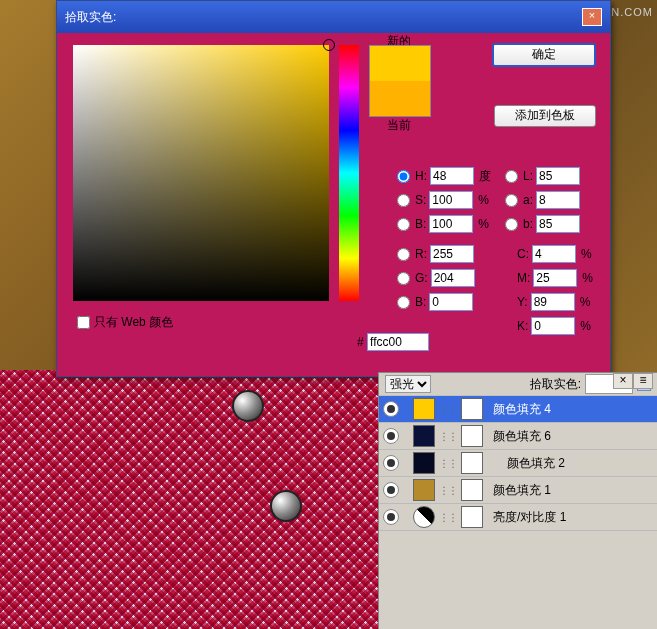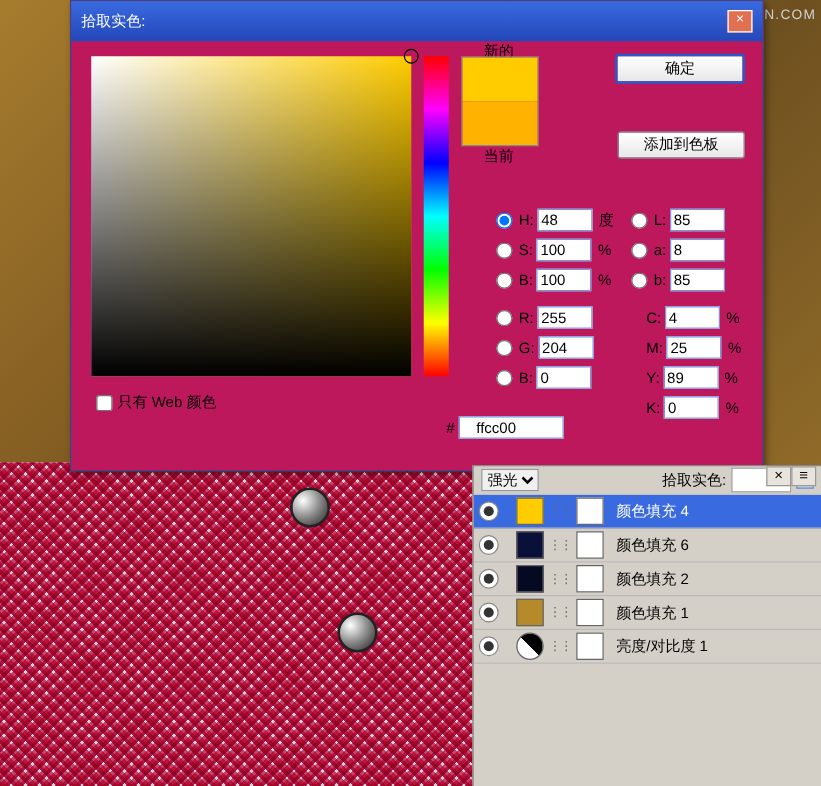--- a/index.html
+++ b/index.html
@@ -25,21 +25,21 @@
 .rbtn{position:absolute;right:14px;width:100px;height:20px;background:linear-gradient(#fff,#e8e8e8);border:1px solid #888;border-radius:3px;text-align:center;line-height:18px;cursor:pointer;font-size:12px}
 .rbtn.primary{border:2px solid #2a58c8}
 
 .fld{position:absolute;display:flex;align-items:center;gap:3px;font-size:12px}
 .fld input[type=text]{width:38px;height:16px;border:1px solid #7a96df;font-size:12px;padding:0 2px}
 .fld input[type=radio]{margin:0 2px 0 0}
 .unit{margin-left:2px}
 .webchk{position:absolute;left:16px;top:280px;font-size:12px}
 .webchk input{vertical-align:middle;margin-right:4px}
 .hexfld{position:absolute;left:300px;top:300px}
-.hexfld input{width:56px;height:16px;border:1px solid #7a96df;font-size:12px;padding:0 13px}
+.hexfld input{width:56px;height:16px;border:1px solid #7a96df;font-size:12px;padding:0 2px}
 
 .panel{position:absolute;left:378px;top:372px;width:278px;height:256px;background:#d4d0c8;border:1px solid #888;font-size:12px}
 .panel-tabs{height:20px;background:#d4d0c8;border-bottom:1px solid #999;display:flex}
 .ptab{padding:3px 8px;border:1px solid #999;background:#e8e4dc;margin-right:-1px;cursor:pointer;font-size:12px}
 .ptab.active{background:#d4d0c8;border-bottom:1px solid #d4d0c8}
 .panel-row{height:22px;display:flex;align-items:center;padding:0 6px;gap:4px;border-bottom:1px solid #c0c0c0}
 .mini-select{border:1px solid #999;height:18px;font-size:12px;background:#f0f0f0}
 .mini-input{width:42px;height:16px;border:1px solid #999;font-size:12px;text-align:right;padding-right:2px}
 .tri{width:12px;height:12px;background:#bcd4f0;border:1px solid #6a8ac8}
 .layer-list{overflow:auto;height:170px}
@@ -187,21 +187,21 @@
         <span class="dragdots">⋮⋮</span>
         <span class="mask"></span>
         <span style="margin-left:6px">颜色填充 6</span>
       </div>
       <div class="layer">
         <span class="eye"></span>
         <span style="width:6px"></span>
         <span class="sw" style="background:#050a22"></span>
         <span class="dragdots">⋮⋮</span>
         <span class="mask"></span>
-        <span style="margin-left:6px">颜色填充 2</span>
+        <span style="margin-left:20px">颜色填充 2</span>
       </div>
       <div class="layer">
         <span class="eye"></span>
         <span style="width:6px"></span>
         <span class="sw" style="background:#b58a2a"></span>
         <span class="dragdots">⋮⋮</span>
         <span class="mask"></span>
         <span style="margin-left:6px">颜色填充 1</span>
       </div>
       <div class="layer">

